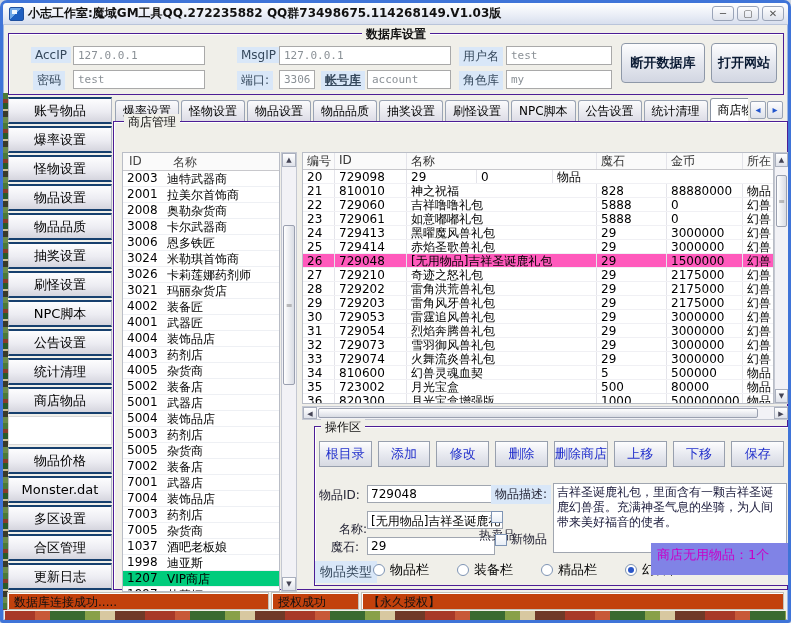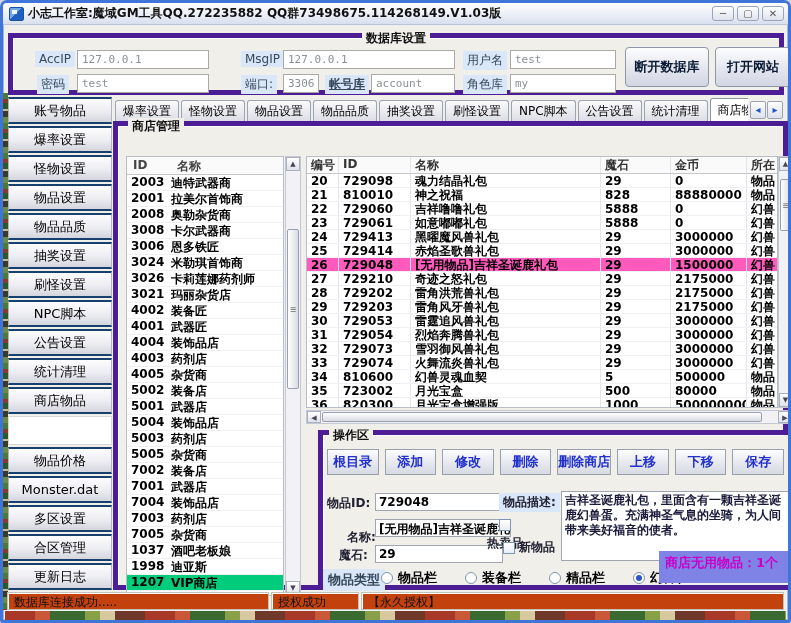--- a/index.html
+++ b/index.html
@@ -19,21 +19,21 @@
   .win-btn{width:22px;height:15px;border:1px solid #9aa4b8;border-radius:3px;
            background:linear-gradient(#fdfdfe,#dfe3ec);color:#555;font-size:10px;line-height:13px;
            text-align:center;cursor:pointer;}
   
   .client{position:absolute;left:0;top:22px;right:0;bottom:0;}
   .left-strip{position:absolute;left:0;top:68px;width:5px;bottom:10px;
       background:repeating-linear-gradient(180deg,#4a7a3a 0 6px,#8a3a2a 6px 10px,#2a5a2a 10px 16px,#c8b890 16px 18px,#3a3a2a 18px 24px,#6a8a4a 24px 30px);}
   .bottom-strip{position:absolute;left:2px;right:2px;top:586px;height:11px;
       background:repeating-linear-gradient(90deg,#a83828 0 30px,#c85838 30px 45px,#3a6a30 45px 80px,#88a048 80px 95px,#d8c8a0 95px 110px,#703828 110px 140px);}
   
-  .gbox{position:absolute;border:5px solid #4c1d95;box-shadow:inset 1px 1px 0 #fff;background:#f0efe9;}
+  .gbox{position:absolute;border:1px solid #4c1d95;box-shadow:inset 1px 1px 0 #fff;background:#f0efe9;}
   .gcap{position:absolute;top:-8px;background:#f0efe9;padding:0 4px;font-size:12px;color:#111;white-space:nowrap;}
   .gcap.b{font-weight:bold;}
   
   #db-panel{left:5px;top:8px;width:776px;height:62px;}
   .lbl-blue{position:absolute;background:#d9e7f8;color:#35485c;font-size:12px;padding:1px 4px;white-space:nowrap;}
   .tinput{position:absolute;height:19px;border:1px solid #a9a9a9;background:#fff;
           font-family:"DejaVu Sans Mono","Liberation Mono",monospace;font-size:11px;color:#8a9096;
           padding:2px 4px;overflow:hidden;white-space:nowrap;}
   .db-btn{position:absolute;height:40px;border:1px solid #8e98a8;border-radius:4px;
           background:linear-gradient(#fdfdfe,#e3e6ee 55%,#d2d6e2);
@@ -47,21 +47,21 @@
   .side-spacer{flex:1 1 auto;background:#fff;border:1px solid #d8d8d8;margin-bottom:2px;}
   
   #tabstrip{position:absolute;left:112px;top:73px;right:40px;height:23px;display:flex;align-items:flex-end;overflow:hidden;}
   .tab{height:21px;padding:0 7px;margin-right:2px;border:1px solid #9aa4b4;border-bottom:none;
        border-radius:3px 3px 0 0;background:linear-gradient(#fbfbfc,#dddde6);
        font-size:12px;color:#000;display:flex;align-items:center;cursor:pointer;white-space:nowrap;}
   .tab.sel{height:23px;background:#fff;border-color:#8a94a4;font-weight:normal;}
   .tab-scroll{position:absolute;top:76px;width:16px;height:18px;border:1px solid #9aa4b4;border-radius:2px;
               background:linear-gradient(#fdfdfe,#dde1ea);font-size:10px;color:#2255cc;text-align:center;line-height:16px;cursor:pointer;}
   
-  #shop-panel{left:110px;top:96px;width:675px;height:469px;background:#f0efe9;font-weight:bold;}
+  #shop-panel{left:110px;top:96px;width:675px;height:469px;background:#f0efe9;}
   .list-wrap{position:absolute;border:1px solid #b9bdc6;background:#fff;overflow:hidden;}
   #shop-list{left:8px;top:30px;width:158px;height:440px;}
   .lheader{display:flex;height:18px;border-bottom:1px solid #c8c8cc;background:#fafafa;color:#444;font-size:12px;}
   .lheader span{padding:1px 6px;}
   .lrow{display:flex;height:16px;font-size:12px;color:#000;border-bottom:1px solid #eef0f4;cursor:pointer;}
   .lrow .c-id{width:44px;padding:0 0 0 4px;flex:0 0 auto;}
   .lrow .c-name{flex:1;overflow:hidden;white-space:nowrap;}
   
   .sbar{position:absolute;background:#f2f2f6;border:1px solid #c4c8d2;}
   .sbtn{position:absolute;left:0;right:0;height:14px;background:linear-gradient(#fff,#dfe2ea);
@@ -136,21 +136,21 @@
       <span class="tinput" style="left:497px;top:12px;width:106px;">test</span>
       <span class="lbl-blue" style="left:24px;top:37px;">密码</span>
       <span class="tinput" style="left:64px;top:36px;width:132px;">test</span>
       <span class="lbl-blue" style="left:228px;top:37px;">端口:</span>
       <span class="tinput" style="left:270px;top:36px;width:36px;">3306</span>
       <span class="lbl-blue" style="left:312px;top:37px;font-weight:bold;text-decoration:underline;">帐号库</span>
       <span class="tinput" style="left:358px;top:36px;width:84px;">account</span>
       <span class="lbl-blue" style="left:450px;top:37px;">角色库</span>
       <span class="tinput" style="left:497px;top:36px;width:106px;">my</span>
       <span class="db-btn" style="left:612px;top:9px;width:84px;line-height:38px;">断开数据库</span>
-      <span class="db-btn" style="left:702px;top:9px;width:76px;line-height:38px;">打开网站</span>
+      <span class="db-btn" style="left:702px;top:9px;width:66px;line-height:38px;">打开网站</span>
     </div>
 
     <div id="sidebar">
           <div class="side-btn">账号物品</div>
           <div class="side-btn">爆率设置</div>
           <div class="side-btn">怪物设置</div>
           <div class="side-btn">物品设置</div>
           <div class="side-btn">物品品质</div>
           <div class="side-btn">抽奖设置</div>
           <div class="side-btn">刷怪设置</div>
@@ -313,21 +313,20 @@
               <span class="ic ic1">ID</span>
               <span class="ic ic2">名称</span>
               <span class="ic ic3">魔石</span>
               <span class="ic ic4">金币</span>
               <span class="ic ic5">所在</span>
             </div>
         <div id="item-rows">
               <div class="irow">
                 <span class="ic ic0">20</span>
                 <span class="ic ic1">729098</span>
-                <span class="ic ic2">魂力结晶礼包</span>
                 <span class="ic ic3">29</span>
                 <span class="ic ic4">0</span>
                 <span class="ic ic5">物品</span>
               </div>
               <div class="irow">
                 <span class="ic ic0">21</span>
                 <span class="ic ic1">810010</span>
                 <span class="ic ic2">神之祝福</span>
                 <span class="ic ic3">828</span>
                 <span class="ic ic4">88880000</span>

